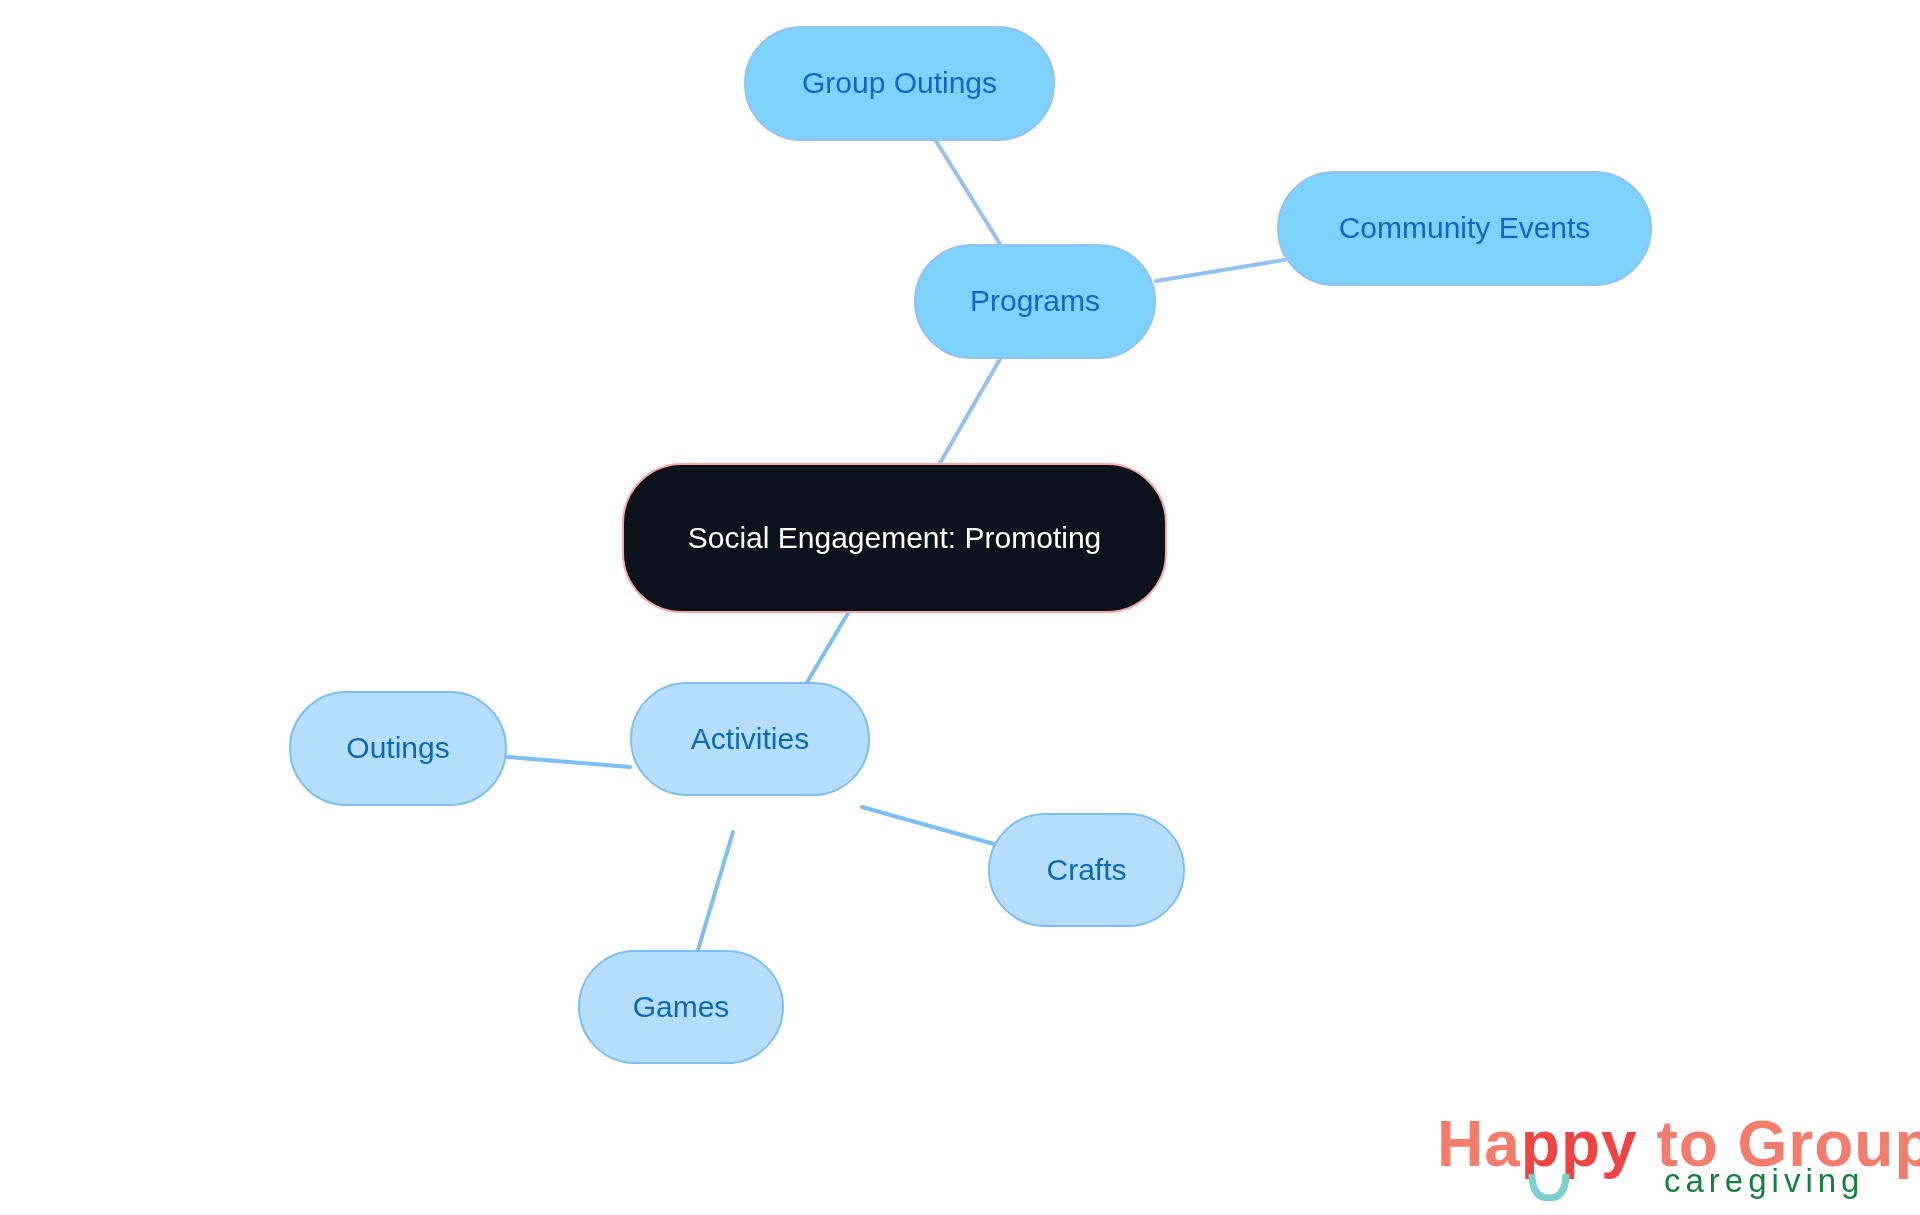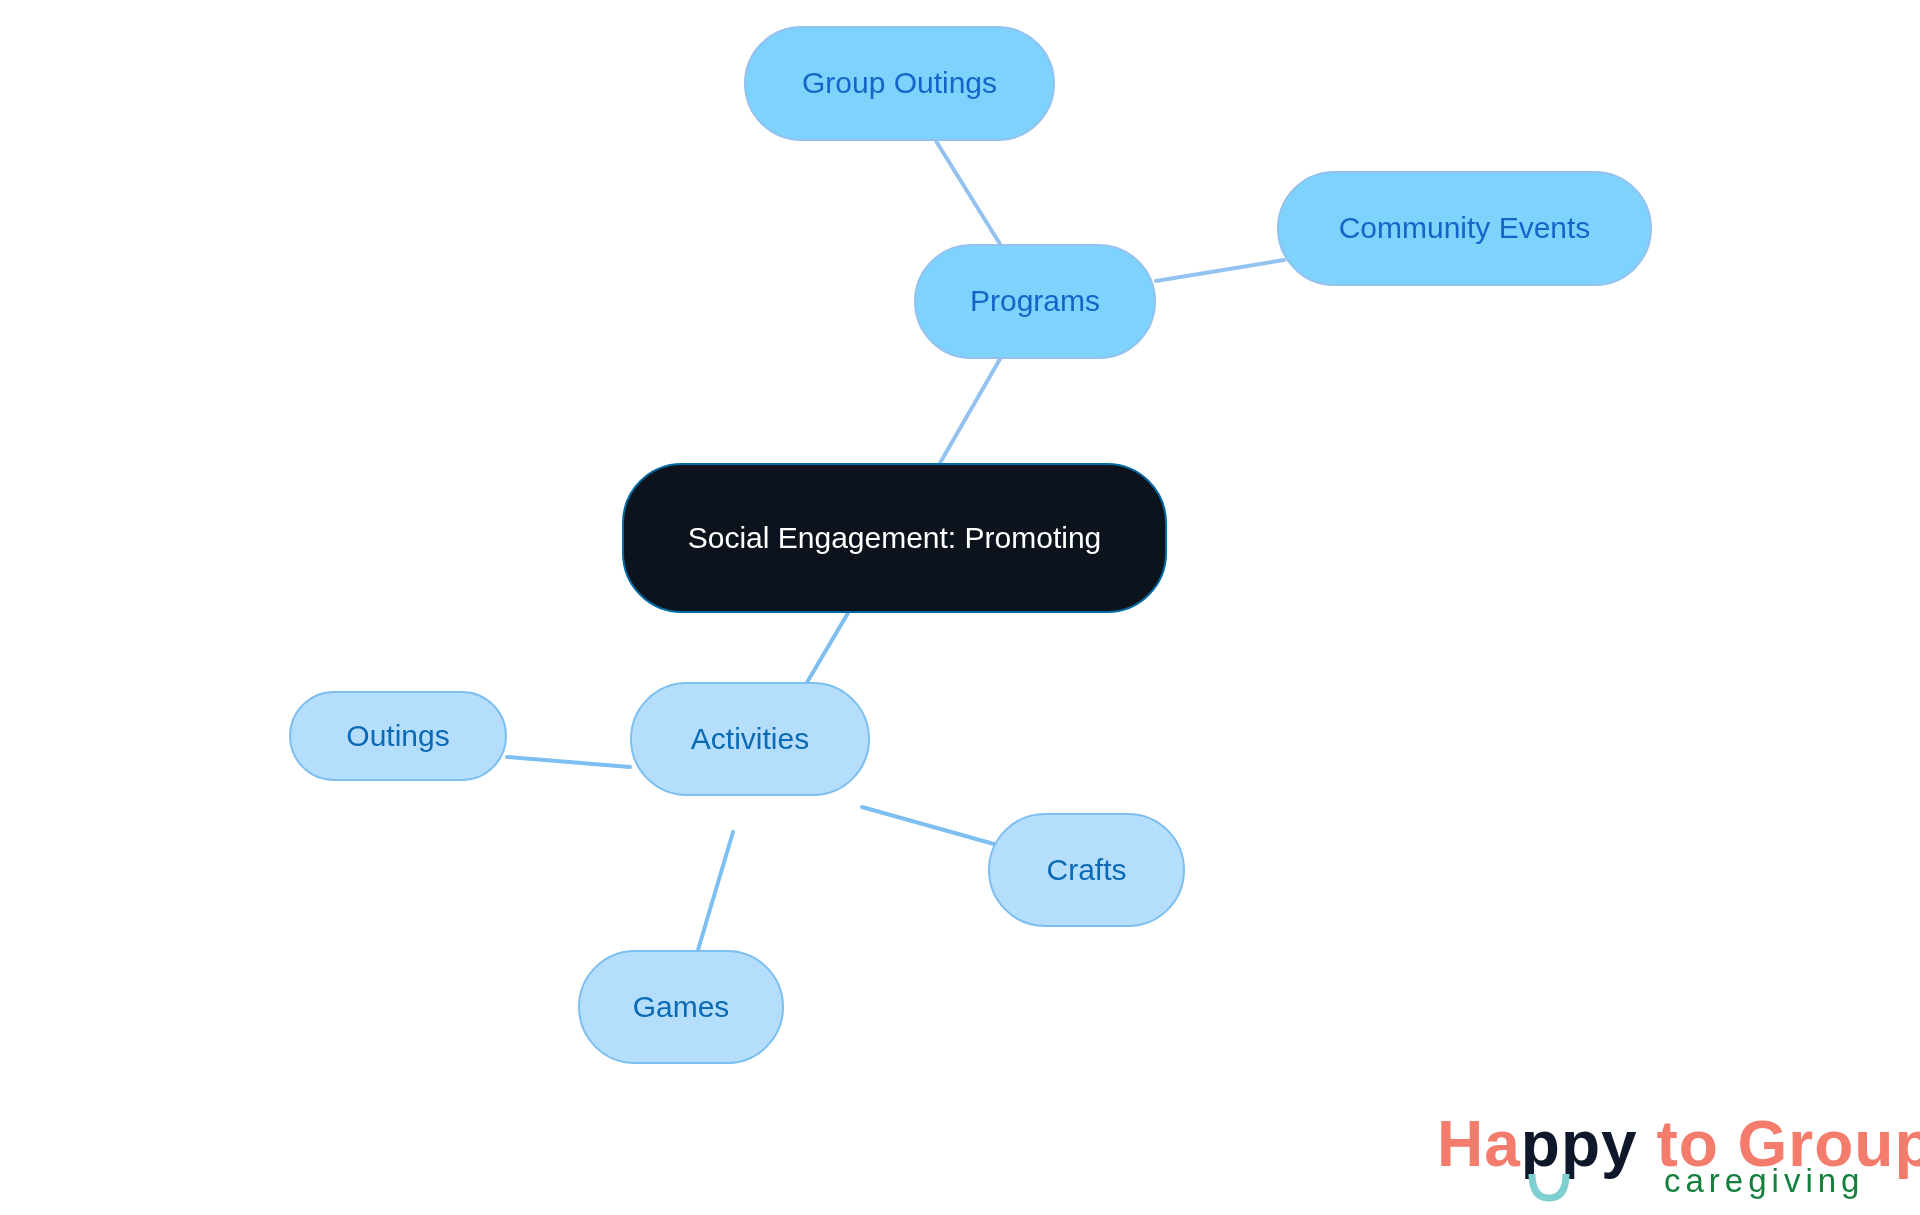--- a/index.html
+++ b/index.html
@@ -2,28 +2,28 @@
 <html><head>
 <meta charset="utf-8">
 <style>
   html, body { margin: 0; padding: 0; background: #ffffff; }
   body { width: 1920px; height: 1215px; position: relative; overflow: hidden;
          font-family: "Liberation Sans", "DejaVu Sans", sans-serif; }
   #edges { position: absolute; left: 0; top: 0; width: 1920px; height: 1215px; }
   .node { position: absolute; box-sizing: border-box; display: flex;
           align-items: center; justify-content: center; text-align: center;
           border-radius: 58px; font-size: 30px; line-height: 1.15; }
-  .node.root { background: #0d131c; border: 2px solid #0369a1; color: #ffffff;
+  .node.root { background: #0d131c; border: 2px solid #fca5a5; color: #ffffff;
                border-radius: 60px; font-size: 30px; padding: 0 40px; }
   .node.prog { background: #7dd3fc; border: 2px solid #94c2f0; color: #1565c9; }
   .node.act  { background: #b5defc; border: 2px solid #7cbff0; color: #0a6ab5; }
   .logo { position: absolute; left: 1437px; top: 1112px; width: 470px; height: 103px; }
   .logo .main { position: absolute; left: 0; top: 0; font-size: 64px; font-weight: bold;
                 color: #f47c6c; letter-spacing: 1px; white-space: nowrap; line-height: 1; }
-  .logo .main .teal { color: #0f172a; margin-top: 36px; }
+  .logo .main .teal { color: #ef4444; margin-top: 36px; }
   .logo .sub { position: absolute; left: 227px; top: 52px; font-size: 33px; color: #15803d;
                letter-spacing: 5px; white-space: nowrap; line-height: 1; }
   .logo .smile { position: absolute; left: 90px; top: 60px; width: 44px; height: 30px; }
 </style>
 </head>
 <body>
 
 <svg id="edges" xmlns="http://www.w3.org/2000/svg">
     <line x1="940" y1="463" x2="1000" y2="359" stroke="#94c2f0" stroke-width="4" stroke-linecap="round"></line>
     <line x1="1000" y1="244" x2="936" y2="141" stroke="#94c2f0" stroke-width="4" stroke-linecap="round"></line>
@@ -46,21 +46,21 @@
 <div class="node prog" style="left: 744px; top: 26px; width: 311px; height: 115px;">
   <span>Group Outings</span>
 </div>
 <div class="node prog" style="left: 1277px; top: 171px; width: 375px; height: 115px;">
   <span>Community Events</span>
 </div>
 
 <div class="node act" style="left: 630px; top: 682px; width: 240px; height: 114px;">
   <span>Activities</span>
 </div>
-<div class="node act" style="left: 289px; top: 691px; width: 218px; height: 90px;">
+<div class="node act" style="left: 289px; top: 691px; width: 218px; height: 115px;">
   <span>Outings</span>
 </div>
 <div class="node act" style="left: 988px; top: 813px; width: 197px; height: 114px;">
   <span>Crafts</span>
 </div>
 <div class="node act" style="left: 578px; top: 950px; width: 206px; height: 114px;">
   <span>Games</span>
 </div>
 
 <div class="logo">

